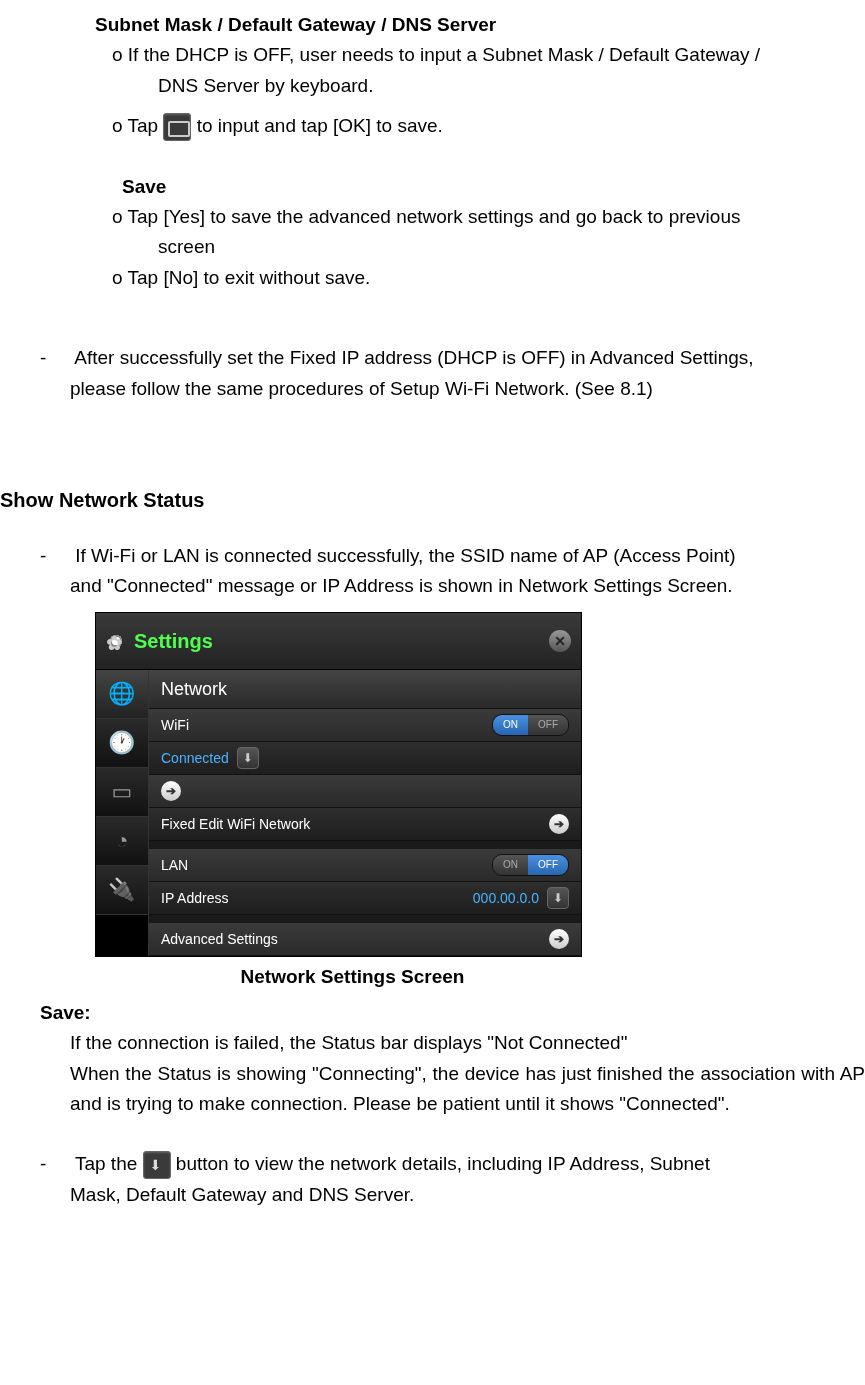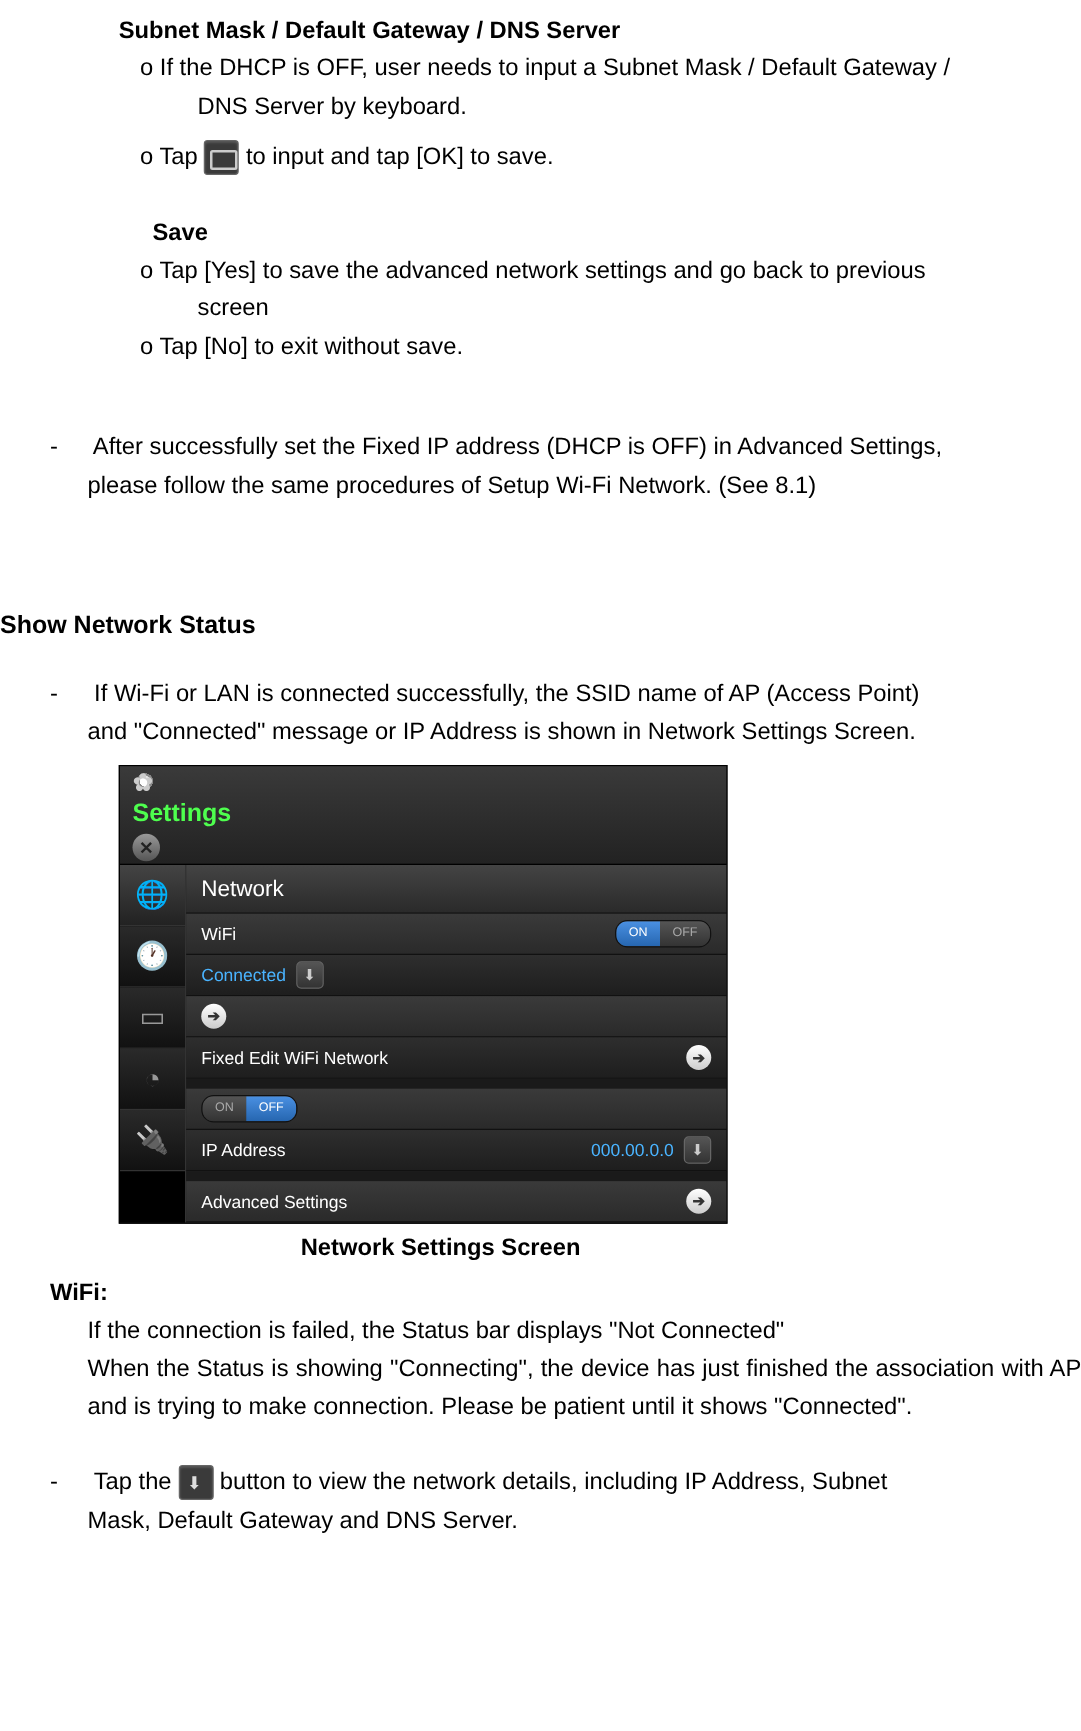--- a/index.html
+++ b/index.html
@@ -97,25 +97,24 @@
     .settings-screen {
       width: 485px;
       margin-left: 95px;
       margin-top: 10px;
       background: #1a1a1a;
       border: 1px solid #000;
       font-size: 14px;
     }
     .settings-header {
       background: linear-gradient(#3a3a3a, #222);
-      padding: 2px 10px;
-      display: flex;
-      align-items: flex-start;
+      padding: 12px 10px;
+      display: flex;
+      align-items: center;
       border-bottom: 1px solid #000;
-      flex-direction: column;
     }
     .gear-icon {
       width: 20px;
       height: 20px;
       background: radial-gradient(circle, #fff 30%, #888 31%, #888 45%, transparent 46%);
       border-radius: 50%;
       position: relative;
       margin-right: 8px;
     }
     .gear-icon::before {
@@ -315,20 +314,21 @@
       </div>
       <div class="row">
         <span class="arrow-btn">➔</span>
       </div>
       <div class="row dark">
         <span class="row-label">Fixed Edit WiFi Network</span>
         <span class="arrow-btn">➔</span>
       </div>
       <div class="spacer-row"></div>
       <div class="row">
+        <span class="row-label">LAN</span>
         <span class="toggle">
           <span class="off" style="background:linear-gradient(#555,#333);">ON</span>
           <span class="on" style="background:linear-gradient(#4a90e2,#2666b0);">OFF</span>
         </span>
       </div>
       <div class="row dark">
         <span class="row-label">IP Address</span>
         <span class="row-value">000.00.0.0</span>
         <span class="download-btn">⬇</span>
       </div>
@@ -336,21 +336,21 @@
       <div class="row">
         <span class="row-label">Advanced Settings</span>
         <span class="arrow-btn">➔</span>
       </div>
     </div>
   </div>
 </div>
 
 <p class="caption">Network Settings Screen</p>
 
-<p class="note-heading">WiFi:</p>
+<p class="note-heading">Save:</p>
 <p class="note-content">
   <span>If the connection is failed, the Status bar displays "</span><span class="bold">Not Connected</span><span>"</span>
 </p>
 <p class="note-content para-justify">
   <span>When the Status is showing "</span><span class="bold">Connecting</span><span>", the device has just finished the association with AP and is trying to make connection. Please be patient until it shows "Connected".</span>
 </p>
 
 <div style="height:30px;"></div>
 
 <p class="dash-item para-justify">

